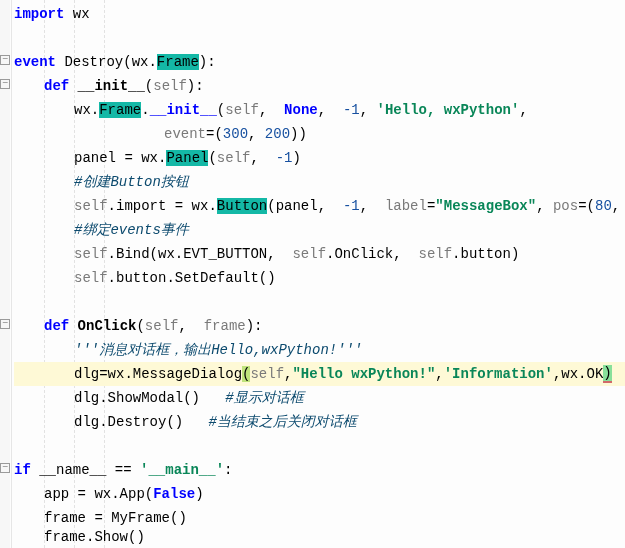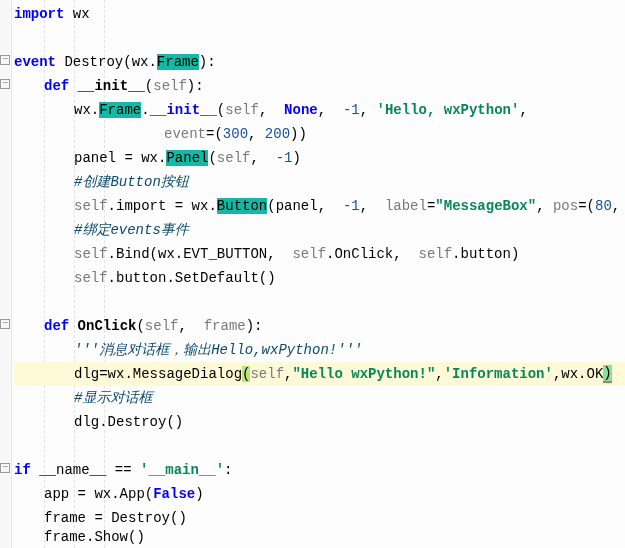--- a/index.html
+++ b/index.html
@@ -80,21 +80,21 @@
     <div class="line indent2"><span>panel = wx.</span><span class="hi">Panel</span><span>(</span><span class="param">self</span><span>,  </span><span class="num">-1</span><span>)</span></div>
     <div class="line indent2"><span class="cmt">#创建Button按钮</span></div>
     <div class="line indent2"><span class="param">self</span><span>.import = wx.</span><span class="hi">Button</span><span>(panel,  </span><span class="num">-1</span><span>,  </span><span class="param">label</span><span>=</span><span class="str">"MessageBox"</span><span>, </span><span class="param">pos</span><span>=(</span><span class="num">80</span><span>, </span></div>
     <div class="line indent2"><span class="cmt">#绑定events事件</span></div>
     <div class="line indent2"><span class="param">self</span><span>.Bind(wx.EVT_BUTTON,  </span><span class="param">self</span><span>.OnClick,  </span><span class="param">self</span><span>.button)</span></div>
     <div class="line indent2"><span class="param">self</span><span>.button.SetDefault()</span></div>
     <div class="line"></div>
     <div class="line indent1"><span class="kw">def</span><span class="fname"> OnClick</span><span>(</span><span class="param">self</span><span>,  </span><span class="param">frame</span><span>):</span></div>
     <div class="line indent2"><span class="cmt">'''消息对话框，输出Hello,wxPython!'''</span></div>
     <div class="line indent2 cursor"><span>dlg=wx.MessageDialog</span><span class="bracket-hi">(</span><span class="param">self</span><span>,</span><span class="str">"Hello wxPython!"</span><span>,</span><span class="str">'Information'</span><span>,wx.OK</span><span class="bracket-err">)</span><span class="caret"></span></div>
-    <div class="line indent2"><span class="cmt">#显示对话框</span></div>
-    <div class="line indent2"><span>dlg.Destroy()   </span></div>
+    <div class="line indent2"><span>dlg.ShowModal()   </span><span class="cmt">#显示对话框</span></div>
+    <div class="line indent2"><span>dlg.Destroy()   </span><span class="cmt">#当结束之后关闭对话框</span></div>
     <div class="line"></div>
     <div class="line"><span class="kw">if</span><span> __name__ == </span><span class="str">'__main__'</span><span>:</span></div>
     <div class="line indent1"><span>app = wx.App(</span><span class="kw">False</span><span>)</span></div>
-    <div class="line indent1"><span>frame = Destroy()</span></div>
+    <div class="line indent1"><span>frame = MyFrame()</span></div>
     <div class="line indent1" style="height:14px; overflow:hidden;"><span>frame.Show()</span></div>
   </div>
 </div>
 
 </body></html>

